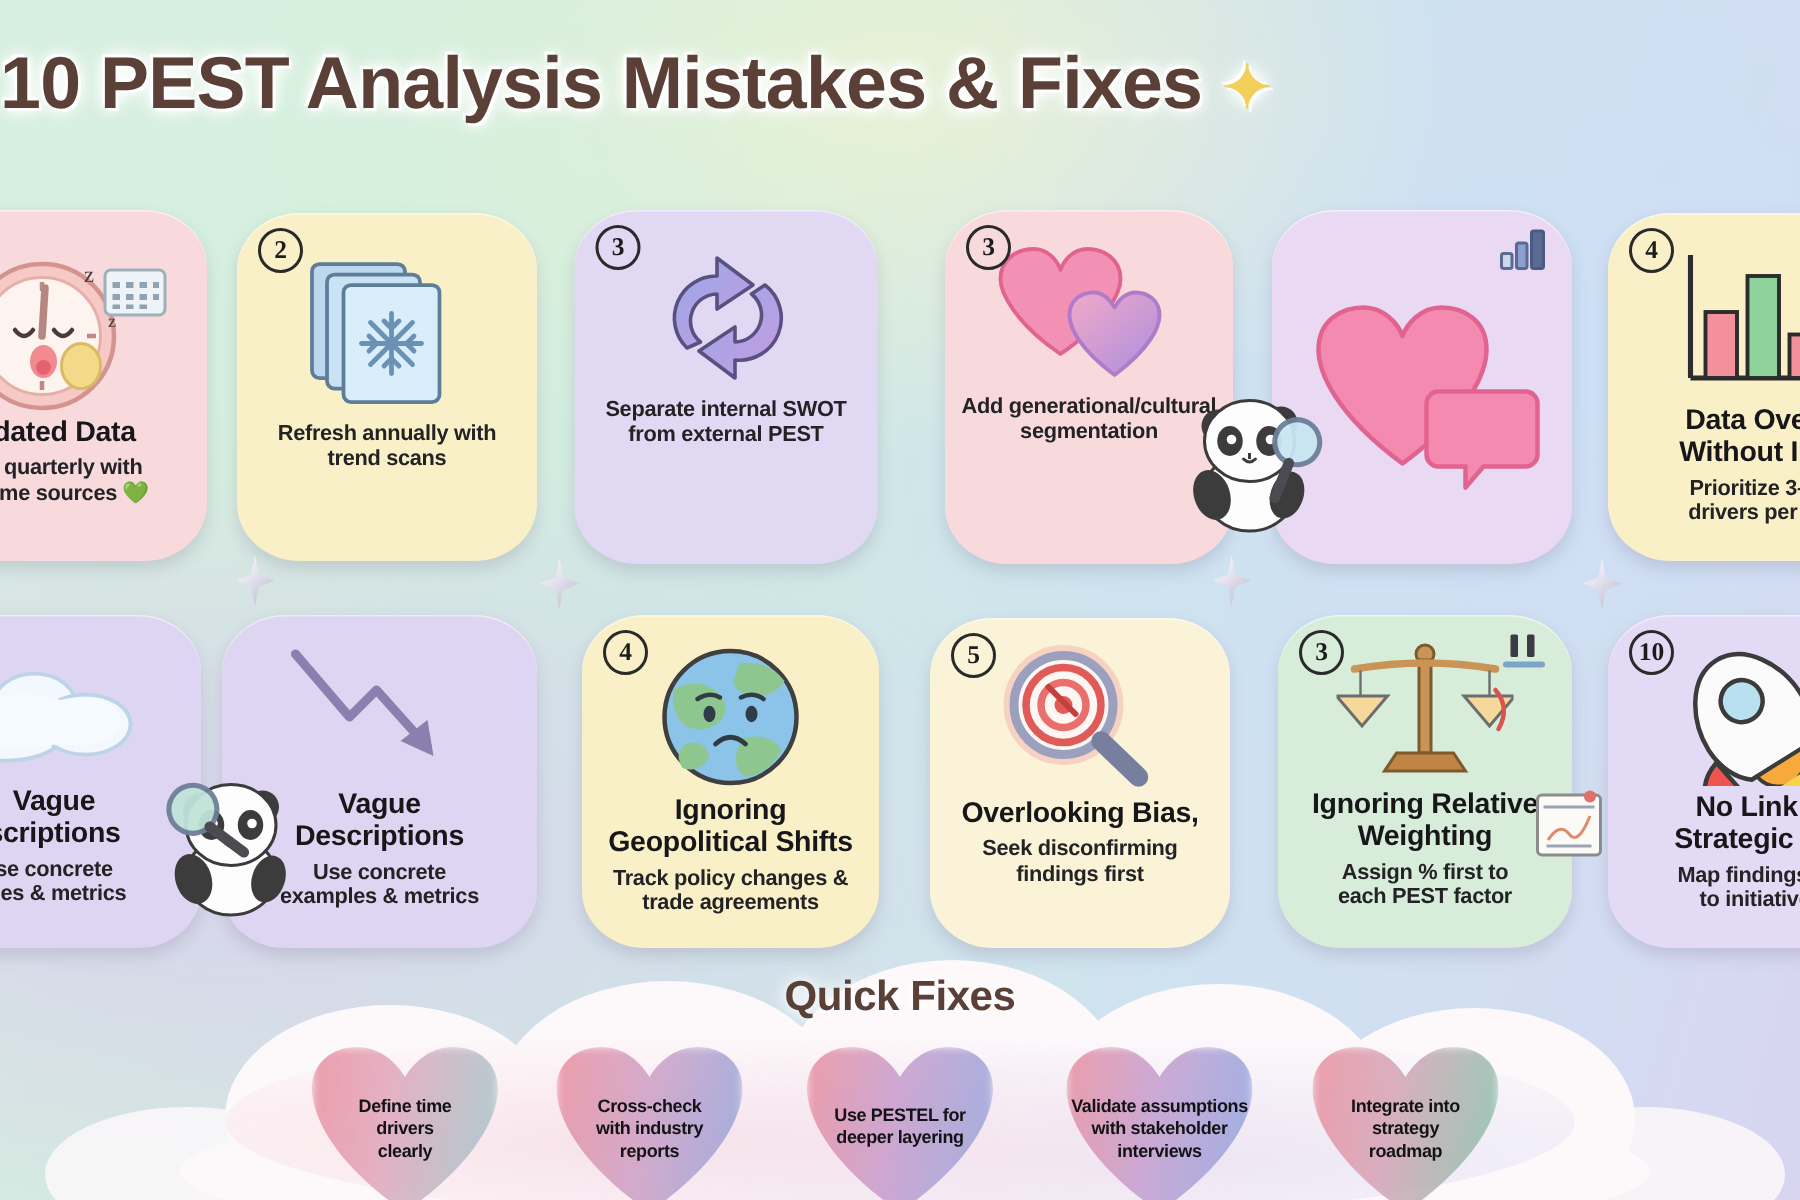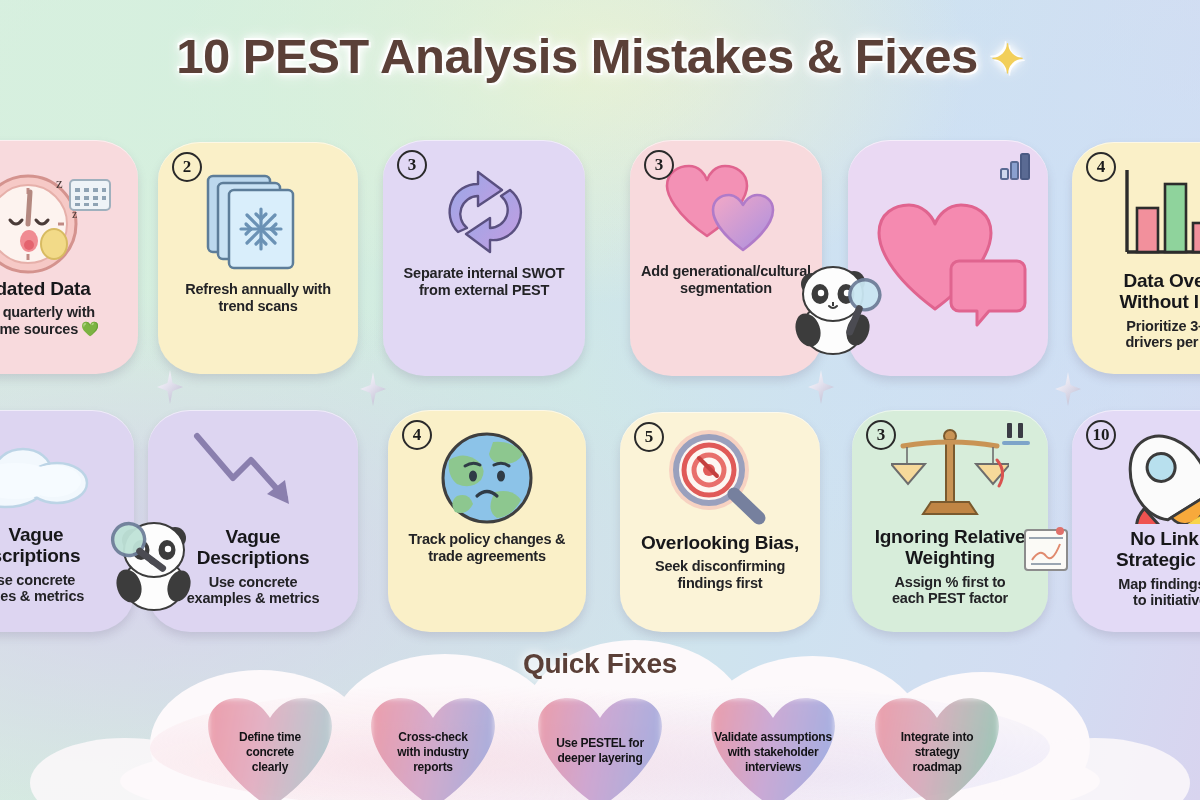--- a/index.html
+++ b/index.html
@@ -11,21 +11,21 @@
       radial-gradient(ellipse 70% 60% at 18% 12%, rgba(214,240,222,0.85) 0%, rgba(214,240,222,0) 60%),
       radial-gradient(ellipse 60% 55% at 48% 8%, rgba(246,245,205,0.75) 0%, rgba(246,245,205,0) 55%),
       radial-gradient(ellipse 75% 70% at 88% 30%, rgba(205,224,245,0.9) 0%, rgba(205,224,245,0) 60%),
       radial-gradient(ellipse 80% 60% at 12% 72%, rgba(216,205,240,0.8) 0%, rgba(216,205,240,0) 60%),
       linear-gradient(105deg, #d8efe0 0%, #d4eede 22%, #cfe9e4 42%, #cfe2f0 68%, #d3dcf2 88%, #d8d4ef 100%);
   }
 
   
   .title-wrap {
     position: absolute; top: 28px; left: 0; width: 1200px;
-    text-align: center;
+    text-align: left;
   }
   .title {
     display: inline-block;
     font-size: 49px;
     font-weight: bold;
     color: #5b4038;
     letter-spacing: -0.5px;
     text-shadow:
       0 0 10px #ffffff, 0 0 10px #ffffff, 0 0 18px #ffffff,
       2px 2px 0 rgba(255,255,255,0.9), -2px -2px 0 rgba(255,255,255,0.9);
@@ -339,20 +339,22 @@
         <path d="M56 12 q20 -2 30 12 q-6 10 -18 10 q-14 0 -16 -10 Z" fill="#8dc78f"></path>
         <path d="M58 62 q18 -4 26 8 q-8 16 -24 18 q-12 -8 -2 -26 Z" fill="#8dc78f"></path>
         <path d="M20 66 q12 -4 16 8 q-6 12 -18 8 q-6 -10 2 -16 Z" fill="#8dc78f"></path>
         <ellipse cx="36" cy="46" rx="4" ry="5.5" fill="#2f3b46"></ellipse>
         <ellipse cx="64" cy="46" rx="4" ry="5.5" fill="#2f3b46"></ellipse>
         <path d="M28 36 q8 -5 15 -1" stroke="#2f3b46" stroke-width="3" fill="none" stroke-linecap="round"></path>
         <path d="M57 35 q8 -4 15 1" stroke="#2f3b46" stroke-width="3" fill="none" stroke-linecap="round"></path>
         <path d="M40 66 q10 -9 20 0" stroke="#2f3b46" stroke-width="3.2" fill="none" stroke-linecap="round"></path>
       </svg>
     </div>
+    <div class="card-title" style="white-space:pre-line">Ignoring
+Geopolitical Shifts</div>
     <div class="card-sub">Track policy changes &amp;</div>
     <div class="card-sub" style="margin-top:0">trade agreements</div>
   </div>
 
   <div class="card" style="left:620px; top:4px; width:200px; height:220px; background:#fbf3d7;">
     <div class="card-number">5</div>
     <div class="card-icon" style="height:100px;margin-top:6px">
       <svg width="110" height="100" viewBox="0 0 110 100">
         <circle cx="44" cy="42" r="40" fill="#f4b7b0" opacity="0.55"></circle>
         <circle cx="44" cy="42" r="33" fill="#fdf6f2" stroke="#9aa0bd" stroke-width="6"></circle>
@@ -461,21 +463,21 @@
 </div>
 
 <div class="quick-fixes-title">Quick Fixes</div>
 
 <div class="fix-item" style="left:185px; top:698px;">
   <div class="heart">
     <div class="heart-inner" style="background:linear-gradient(100deg,#e98f9e 0%,#e0a6bb 40%,#9fc9cc 100%);"></div>
   </div>
   <div class="fix-text">
     <div>Define time</div>
-    <div>concrete</div>
+    <div>drivers</div>
     <div>clearly</div>
   </div>
 </div>
 
 <div class="fix-item" style="left:348px; top:698px;">
   <div class="heart">
     <div class="heart-inner" style="background:linear-gradient(100deg,#e98f9e 0%,#cf9fc4 45%,#93a6dd 100%);"></div>
   </div>
   <div class="fix-text">
     <div>Cross-check</div>

